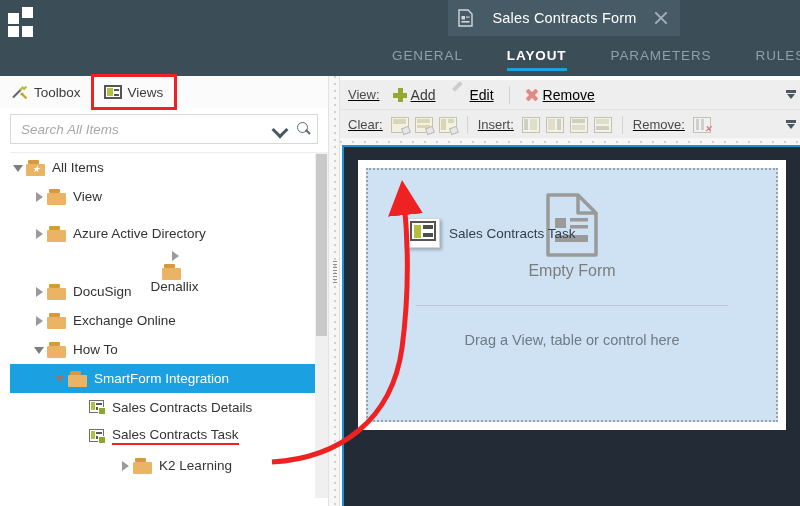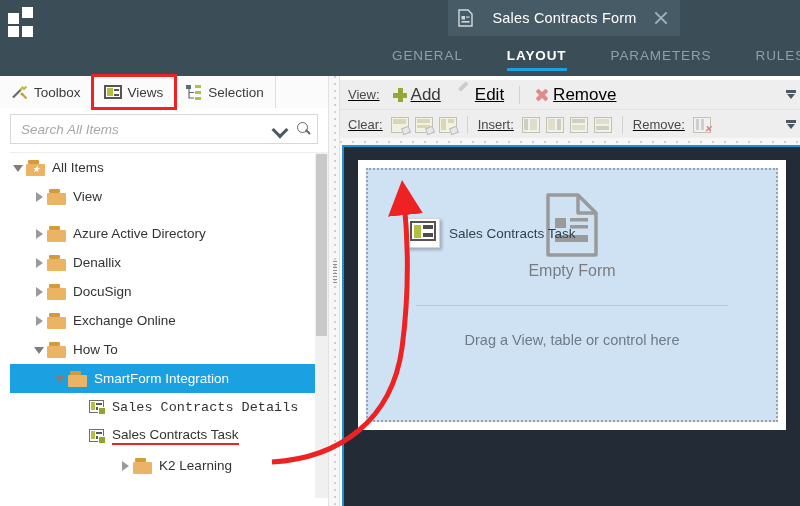--- a/index.html
+++ b/index.html
@@ -174,21 +174,21 @@
     position: absolute; left: 340px; top: 80px; width: 460px; height: 62px;
     background: #eeeeee;
     text-decoration: underline;
   }
   .trow2 {
     position: relative; height: 30px; display: flex; align-items: center;
     padding-left: 8px; gap: 6px; border-bottom: 1px solid #e2e2e2;
   }
   .tlab { font-size: 13px; color: #4a4a4a; margin-right: 2px; }
   .tbtn {
-    display: flex; align-items: center; gap: 4px; font-size: 17px; color: #3a3a3a;
+    display: flex; align-items: center; gap: 4px; font-size: 14px; color: #3a3a3a;
     padding: 2px 5px; cursor: pointer;
   }
   .tbtn.disabled { color: #000000; cursor: default; }
   .plus { width: 14px; height: 14px; position: relative; flex:none; }
   .plus:before { content:""; position:absolute; left:0; top:5px; width:14px; height:5px; background:#94a836; }
   .plus:after  { content:""; position:absolute; left:5px; top:0; width:5px; height:14px; background:#94a836; }
   .pencil { width: 14px; height: 14px; position: relative; flex:none; }
   .pencil:before {
     content:""; position:absolute; left:1px; top:1px; width:11px; height:4px;
     background:#cccccc; transform: rotate(-45deg); transform-origin: 0 0; border-radius:1px;
@@ -321,32 +321,20 @@
       <div class="ptab highlight">
         <span class="ico-view">
           <i class="l"></i>
           <i class="r">
               <b style="top:1px"></b>
               <b style="top:6px"></b>
             </i>
         </span>
         <span>Views</span>
       </div>
-      <div class="ptab">
-        <span class="ico-sel">
-          <svg width="16" height="15" viewBox="0 0 16 15">
-            <rect x="0" y="0" width="5" height="4" fill="#5d6b73"></rect>
-            <rect x="9" y="0" width="6" height="3" fill="#b5bf3f"></rect>
-            <rect x="9" y="6" width="6" height="3" fill="#b5bf3f"></rect>
-            <rect x="9" y="12" width="6" height="3" fill="#b5bf3f"></rect>
-            <path d="M3 4 v9 h5 M3 7.5 h5" stroke="#5d6b73" stroke-width="1.2" fill="none"></path>
-          </svg>
-        </span>
-        <span>Selection</span>
-      </div>
     </div>
 
     <div class="searchbox">
       <span class="ph">Search All Items</span>
       <span class="chev"></span>
       <span class="mag"></span>
     </div>
 
     <div class="tree" id="tree">
         <div class="trow" style="padding-left: 0px;">
@@ -367,61 +355,61 @@
           <span class="tlabel">View</span>
         </div>
         <div class="trow" style="padding-left: 21px; margin-top: 8px;">
           <span class="twist closed"></span>
           <span class="folder">
             <i class="tab"></i>
             <i class="body"></i>
           </span>
           <span class="tlabel">Azure Active Directory</span>
         </div>
+        <div class="trow" style="padding-left: 21px; flex-direction: column;">
+          <span class="twist closed"></span>
+          <span class="folder">
+            <i class="tab"></i>
+            <i class="body"></i>
+          </span>
+          <span class="tlabel">Denallix</span>
+        </div>
         <div class="trow" style="padding-left: 21px;">
           <span class="twist closed"></span>
           <span class="folder">
             <i class="tab"></i>
             <i class="body"></i>
           </span>
-          <span class="tlabel">Denallix</span>
+          <span class="tlabel">DocuSign</span>
         </div>
         <div class="trow" style="padding-left: 21px;">
           <span class="twist closed"></span>
           <span class="folder">
             <i class="tab"></i>
             <i class="body"></i>
           </span>
-          <span class="tlabel">DocuSign</span>
-        </div>
-        <div class="trow" style="padding-left: 21px;">
-          <span class="twist closed"></span>
-          <span class="folder">
-            <i class="tab"></i>
-            <i class="body"></i>
-          </span>
           <span class="tlabel">Exchange Online</span>
         </div>
         <div class="trow" style="padding-left: 21px;">
           <span class="twist open"></span>
           <span class="folder">
             <i class="tab"></i>
             <i class="body"></i>
           </span>
           <span class="tlabel">How To</span>
         </div>
         <div class="trow sel" style="padding-left: 42px;">
           <span class="twist open"></span>
           <span class="folder">
             <i class="tab"></i>
             <i class="body"></i>
           </span>
           <span class="tlabel">SmartForm Integration</span>
         </div>
-        <div class="trow" style="padding-left: 63px; font-family: Liberation Mono, monospace;">
+        <div class="trow" style="padding-left: 63px;">
           <span class="twist none"></span>
           <span class="viewicon">
             <i class="box"></i>
             <i class="l"></i>
             <i class="b1"></i>
             <i class="b2"></i>
             <i class="badge"></i>
           </span>
           <span class="tlabel">Sales Contracts Details</span>
         </div>

